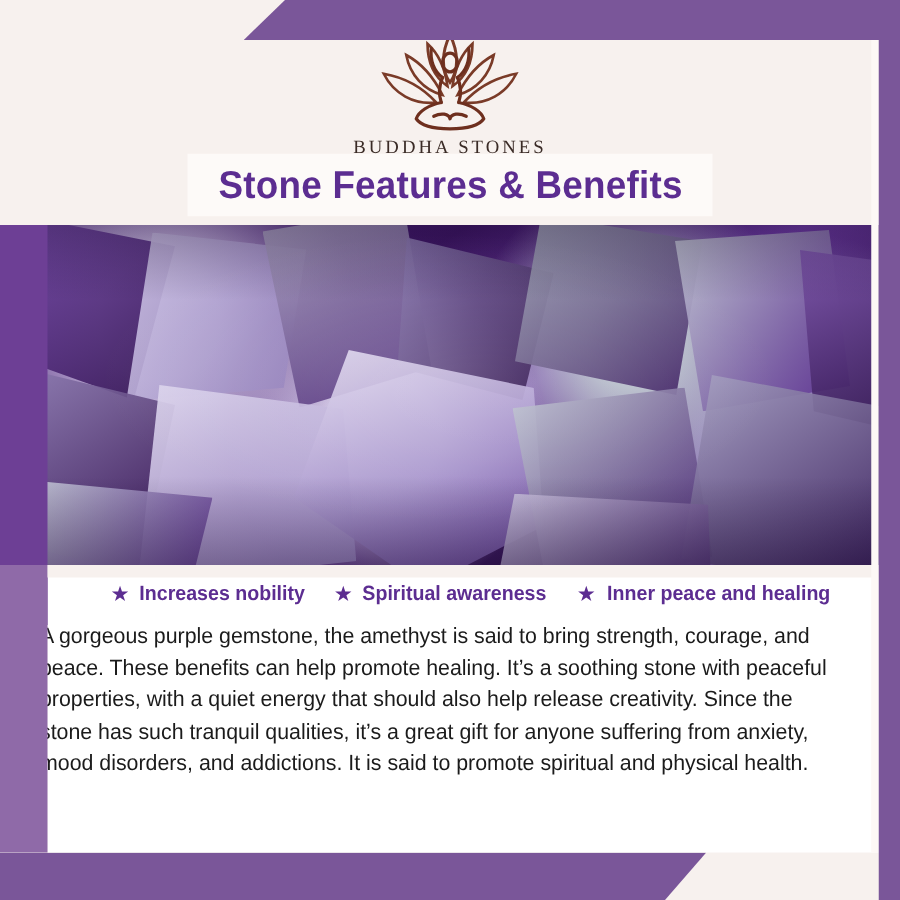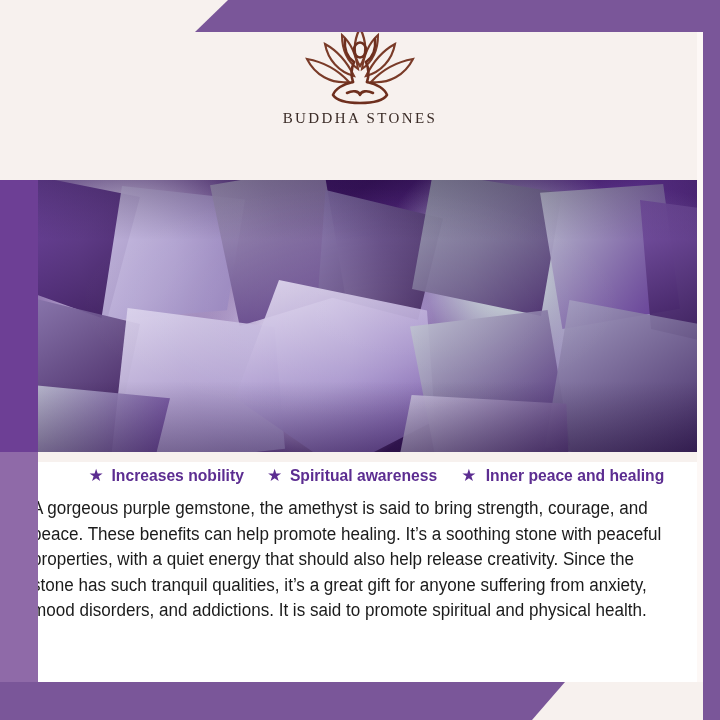--- a/index.html
+++ b/index.html
@@ -326,20 +326,23 @@
           <path d="M69 40 C66 47 66 54 68 60"></path>
           <path d="M81 40 C84 47 84 54 82 60"></path>
 
           <path d="M68 60 C58 62 50 67 48 73 C52 79 62 81 75 81 C88 81 98 79 102 73 C100 67 92 62 82 60"></path>
           <path d="M62 71 C68 68 74 69 75 73 C76 69 82 68 88 71"></path>
         </g>
       </svg>
       <div class="logo-word">BUDDHA STONES</div>
     </div>
 
+    <div class="title-band">
+      <div class="title-text">Stone Features &amp; Benefits</div>
+    </div>
   </div>
 
   <div class="hero">
     <div class="hero-base"></div>
     <div class="facet f1"></div>
     <div class="facet f2"></div>
     <div class="facet f3"></div>
     <div class="facet f4"></div>
     <div class="facet f5"></div>
     <div class="facet f6"></div>

